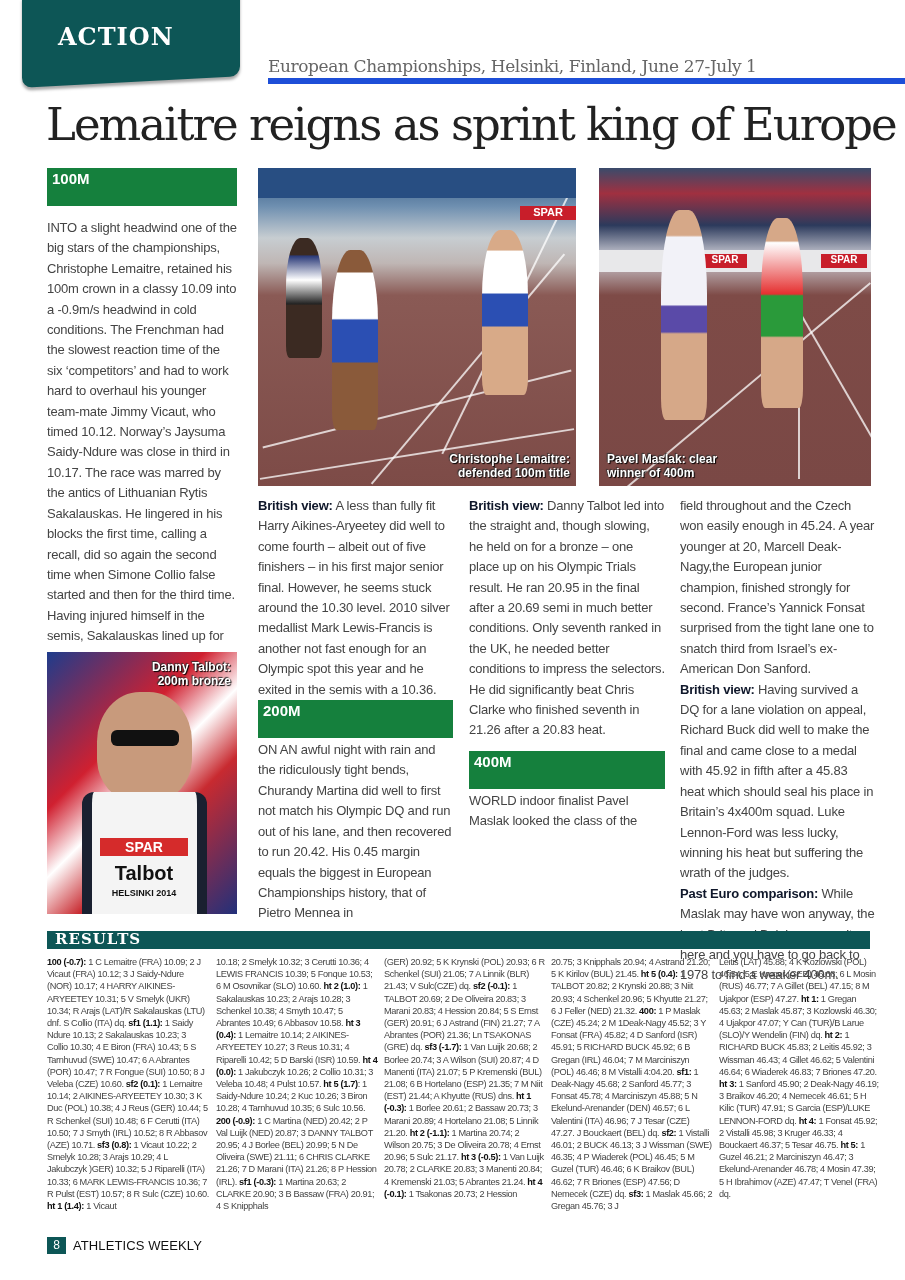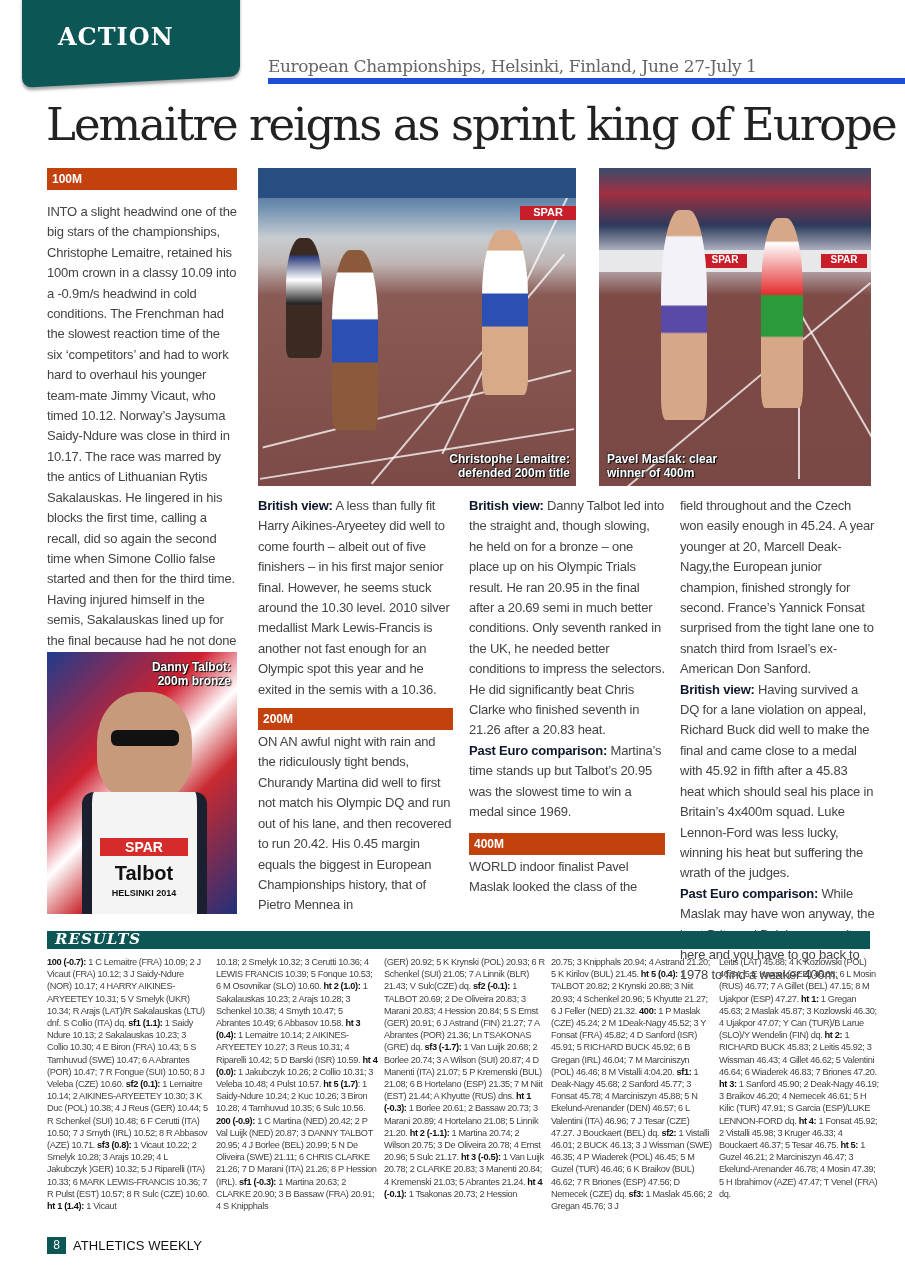--- a/index.html
+++ b/index.html
@@ -20,22 +20,22 @@
     border-bottom: 6px solid #1d4ed8;
   }
   .event-text { font-family: "DejaVu Serif", serif; font-size: 17px; color: #666; letter-spacing: -0.4px; }
 
   .headline {
     position: absolute; left: 46px; top: 98px; font-family: "DejaVu Serif", serif;
     font-size: 45px; color: #222; letter-spacing: -2px; font-weight: normal;
   }
 
   .section-bar {
-    background: #c2410c; color: #fff; font-weight: bold; font-size: 12px;
-    padding: 2px 5px; height: 22px; line-height: 18px;
+    background: #15803d; color: #fff; font-weight: bold; font-size: 15px;
+    padding: 2px 5px; height: 38px; line-height: 18px;
   }
   .body-text { font-size: 13px; line-height: 20.4px; color: #444; letter-spacing: -0.2px; }
   .body-text b { color: #0f172a; }
 
   .col1 { position: absolute; left: 47px; top: 168px; width: 190px; }
   .col2 { position: absolute; left: 258px; top: 496px; width: 195px; }
   .col3 { position: absolute; left: 469px; top: 496px; width: 196px; }
   .col4 { position: absolute; left: 680px; top: 496px; width: 195px; }
 
   .photo { position: absolute; overflow: hidden; }
@@ -53,21 +53,21 @@
 
   .track-line { position: absolute; background: rgba(255,255,255,0.75); }
   .runner { position: absolute; border-radius: 40% 40% 10% 10%; }
 
   .results-bar {
     position: absolute; left: 47px; top: 931px; width: 823px; height: 18px;
     background: #0d5656;
   }
   .results-label {
     position: absolute; left: 8px; top: -1px; color: #fff; font-family: "DejaVu Serif", serif;
-    font-weight: bold; font-size: 15px; letter-spacing: 1px; font-style: italic;
+    font-weight: bold; font-size: 15px; letter-spacing: 1px;
   }
   .res-col {
     position: absolute; top: 956px; width: 162px; font-size: 9.2px; line-height: 12.2px;
     color: #444; letter-spacing: -0.35px;
   }
   .res-col b { color: #111; }
 
   .footer { position: absolute; left: 47px; top: 1237px; display: flex; align-items: center; }
   .page-num { background: #0d5656; color: #fff; font-size: 12px; width: 19px; height: 17px;
     text-align: center; line-height: 17px; margin-right: 7px; }
@@ -102,44 +102,43 @@
 <div class="photo photo1">
   <div class="track-line" style="left:0;top:240px;width:318px;height:2px;transform:rotate(-14deg);"></div>
   <div class="track-line" style="left:0;top:285px;width:318px;height:2px;transform:rotate(-9deg);"></div>
   <div class="track-line" style="left:60px;top:200px;width:300px;height:2px;transform:rotate(-50deg);"></div>
   <div class="track-line" style="left:100px;top:150px;width:300px;height:2px;transform:rotate(-64deg);"></div>
   <div class="runner" style="left:28px;top:70px;width:36px;height:120px;background:linear-gradient(#3b2a22 0%,#3b2a22 14%,#2b3a78 15%,#fff 35%,#222 55%,#3b2a22 56%);"></div>
   <div class="runner" style="left:74px;top:82px;width:46px;height:180px;background:linear-gradient(#8a5a3a 0%,#8a5a3a 12%,#fff 13%,#fff 38%,#2b4fb3 39%,#2b4fb3 62%,#8a5a3a 63%);"></div>
   <div class="runner" style="left:224px;top:62px;width:46px;height:165px;background:linear-gradient(#d8aa88 0%,#d8aa88 12%,#fff 13%,#fff 38%,#2b4fb3 39%,#2b4fb3 58%,#d8aa88 59%);"></div>
   <div style="position:absolute;left:0;top:0;width:318px;height:30px;background:#284e82;"></div>
   <div style="position:absolute;right:0;top:38px;width:56px;height:14px;background:#c81e2a;color:#fff;font-size:11px;font-weight:bold;text-align:center;">SPAR</div>
-  <div class="photo-caption" style="right:6px;bottom:6px;text-align:right;width:130px;">Christophe Lemaitre: defended 200m title</div>
+  <div class="photo-caption" style="right:6px;bottom:6px;text-align:right;width:130px;">Christophe Lemaitre: defended 100m title</div>
 </div>
 
 <div class="photo photo2">
   <div class="track-line" style="left:-20px;top:220px;width:330px;height:2px;transform:rotate(-40deg);"></div>
   <div class="track-line" style="left:90px;top:200px;width:220px;height:2px;transform:rotate(90deg);"></div>
   <div class="track-line" style="left:120px;top:220px;width:250px;height:2px;transform:rotate(60deg);"></div>
   <div style="position:absolute;left:0;top:82px;width:272px;height:22px;background:#e8e8ea;"></div>
   <div style="position:absolute;left:104px;top:86px;width:44px;height:14px;background:#c81e2a;color:#fff;font-size:10px;font-weight:bold;text-align:center;">SPAR</div>
   <div style="position:absolute;left:222px;top:86px;width:46px;height:14px;background:#c81e2a;color:#fff;font-size:10px;font-weight:bold;text-align:center;">SPAR</div>
   <div class="runner" style="left:62px;top:42px;width:46px;height:210px;background:linear-gradient(#d6a888 0%,#d6a888 12%,#f2f2f8 13%,#f2f2f8 45%,#5a4aa8 46%,#5a4aa8 58%,#d6a888 59%);"></div>
   <div class="runner" style="left:162px;top:50px;width:42px;height:190px;background:linear-gradient(#d6a888 0%,#d6a888 12%,#fff 13%,#e53030 40%,#2a9a3a 41%,#2a9a3a 62%,#d6a888 63%);"></div>
   <div class="photo-caption" style="left:8px;bottom:6px;width:120px;">Pavel Maslak: clear winner of 400m</div>
 </div>
 
 <div class="col2">
   <p class="body-text"><b>British view:</b><span> A less than fully fit Harry Aikines-Aryeetey did well to come fourth – albeit out of five finishers – in his first major senior final. However, he seems stuck around the 10.30 level. 2010 silver medallist Mark Lewis-Francis is another not fast enough for an Olympic spot this year and he exited in the semis with a 10.36.</span></p>
-  <div class="section-bar" style="margin-top:8px">200M</div>
+  <div class="section-bar" style="margin-top:0">200M</div>
   <p class="body-text" style="margin-top:2px">ON AN awful night with rain and the ridiculously tight bends, Churandy Martina did well to first not match his Olympic DQ and run out of his lane, and then recovered to run 20.42. His 0.45 margin equals the biggest in European Championships history, that of Pietro Mennea in</p>
 </div>
 
 <div class="col3">
   <p class="body-text"><b>British view:</b><span> Danny Talbot led into the straight and, though slowing, he held on for a bronze – one place up on his Olympic Trials result. He ran 20.95 in the final after a 20.69 semi in much better conditions. Only seventh ranked in the UK, he needed better conditions to impress the selectors. He did significantly beat Chris Clarke who finished seventh in 21.26 after a 20.83 heat.</span></p>
-  <p class="body-text"><b>Past Euro comparison:</b><span> Martina’s time stands up but Talbot’s 20.95 was the slowest time to win a medal since 1969.</span></p>
   <div class="section-bar" style="margin-top:10px">400M</div>
   <p class="body-text" style="margin-top:2px">WORLD indoor finalist Pavel Maslak looked the class of the</p>
 </div>
 
 <div class="col4">
   <p class="body-text">field throughout and the Czech won easily enough in 45.24. A year younger at 20, Marcell Deak-Nagy,the European junior champion, finished strongly for second. France’s Yannick Fonsat surprised from the tight lane one to snatch third from Israel’s ex-American Don Sanford.</p>
   <p class="body-text"><b>British view:</b><span> Having survived a DQ for a lane violation on appeal, Richard Buck did well to make the final and came close to a medal with 45.92 in fifth after a 45.83 heat which should seal his place in Britain’s 4x400m squad. Luke Lennon-Ford was less lucky, winning his heat but suffering the wrath of the judges.</span></p>
   <p class="body-text"><b>Past Euro comparison:</b><span> While Maslak may have won anyway, the best Brits and Belgians weren’t here and you have to go back to 1978 to find a weaker 400m.</span></p>
 </div>
 

